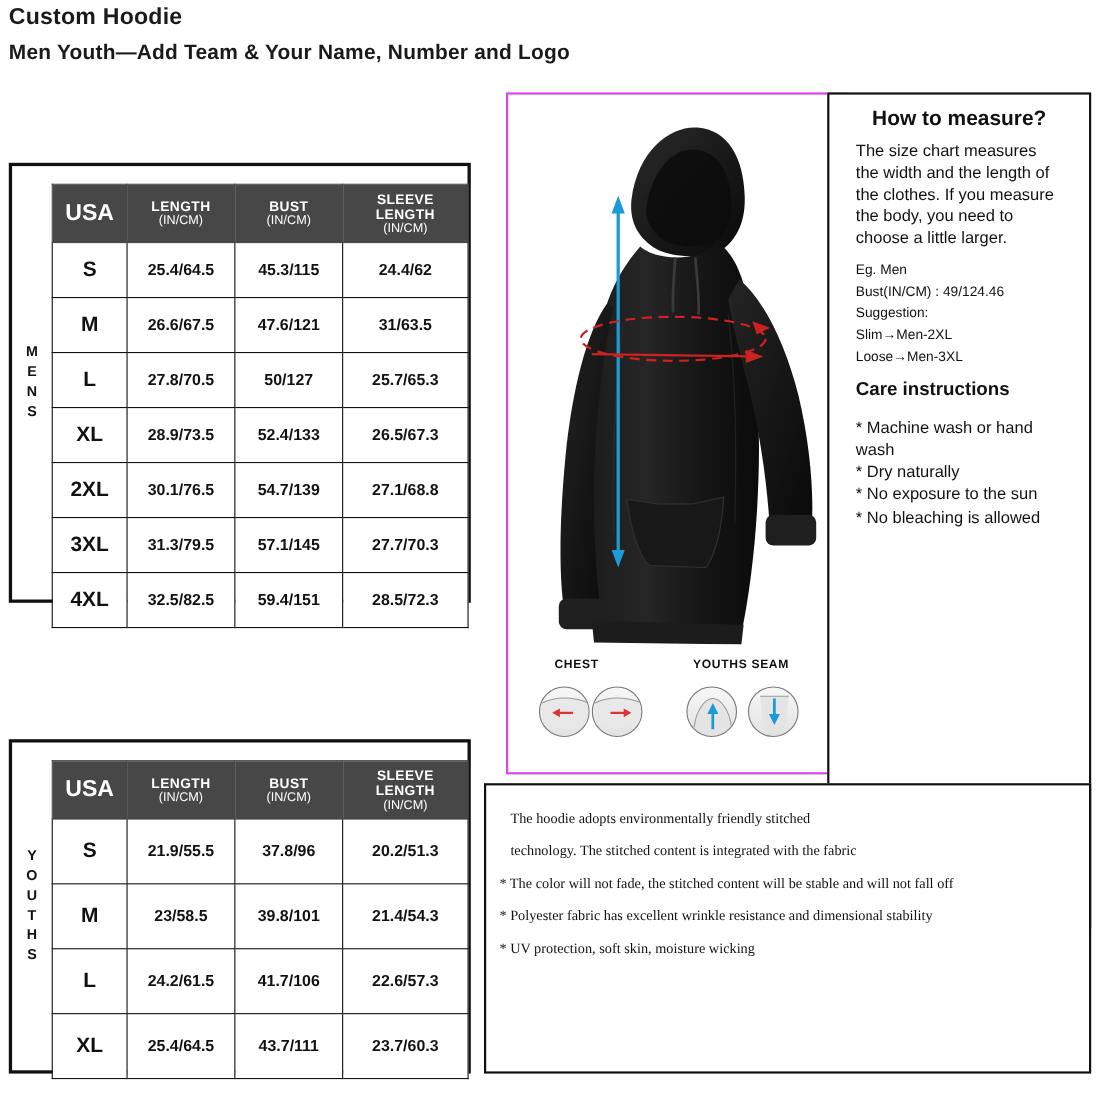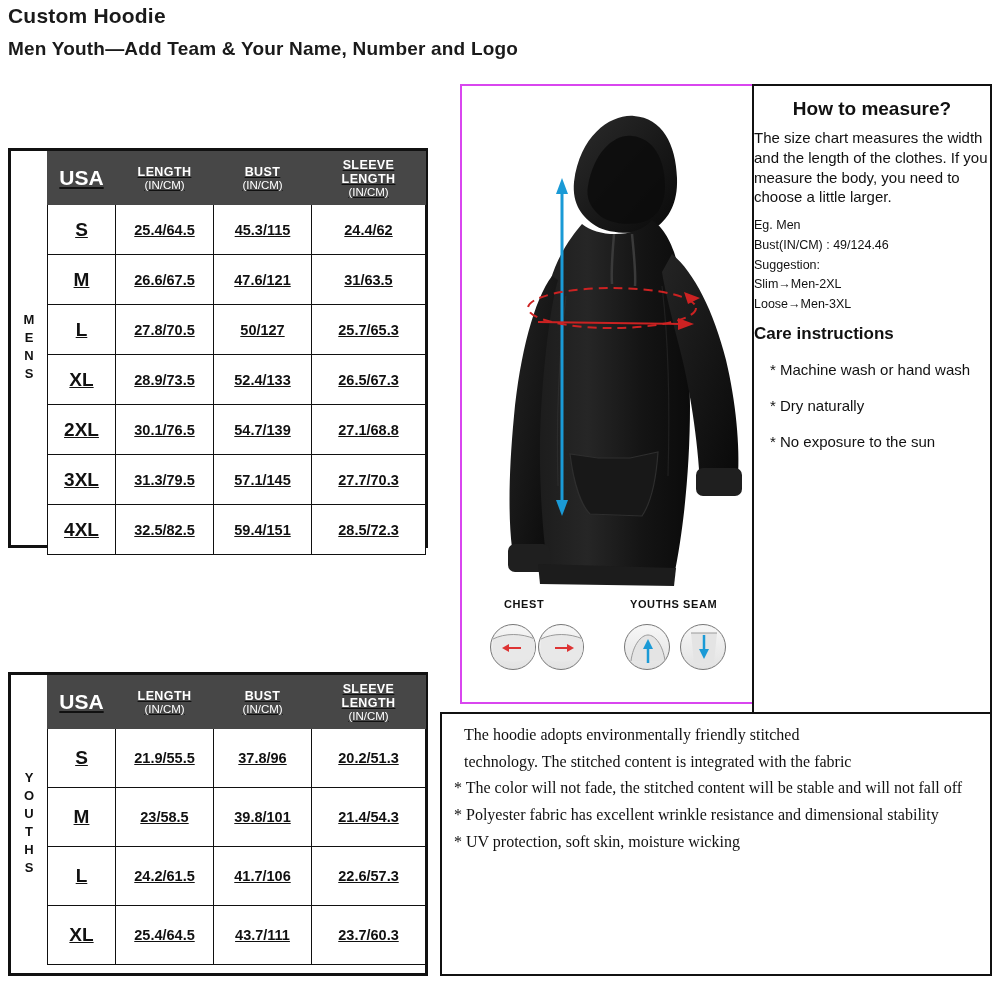--- a/index.html
+++ b/index.html
@@ -47,25 +47,24 @@
   }
   .side-label span {
     writing-mode: vertical-rl;
     text-orientation: upright;
     line-height: 1.0;
     letter-spacing: 3px;
   }
 
   table.sizes {
     position: absolute;
-    left: 36px; top: 0;
+    left: 36px; top: 16px;
     width: 378px;
     border-collapse: collapse;
     table-layout: fixed;
-    text-decoration: underline;
   }
   table.sizes th, table.sizes td {
     border: 1px solid #111;
     text-align: center;
     vertical-align: middle;
     font-size: 14px;
     font-weight: bold;
     color: #111;
     background: #fff;
   }
@@ -123,51 +122,51 @@
   #ci2 { left: 76px; top: 538px; }
   #ci3 { left: 162px; top: 538px; }
   #ci4 { left: 218px; top: 538px; }
 
   
   #right-panel {
     position: absolute; left: 752px; top: 84px;
     width: 240px; height: 760px;
     border: 2px solid #111;
     background: #fff;
-    padding: 10px 0;
+    padding: 10px 24px;
   }
   .rp-h {
     font-size: 19px; font-weight: bold; text-align: center; margin: 2px 0 8px;
   }
   .rp-p {
     font-size: 15px; line-height: 1.32; margin: 0 0 10px;
     color: #111;
   }
   .rp-small {
     font-size: 12.5px; line-height: 1.42; margin: 0 0 2px; color: #111;
   }
   .rp-h2 {
     font-size: 17px; font-weight: bold; margin: 10px 0 16px;
   }
   .rp-li {
-    font-size: 15px; line-height: 1.35; margin: 16px;
+    font-size: 15px; line-height: 1.35; margin: 0;
   }
 
   
   #bottom-panel {
     position: absolute; left: 440px; top: 712px;
     width: 552px; height: 264px;
     border: 2px solid #111;
     background: #fff;
     padding: 10px 12px;
     font-family: "Liberation Serif", serif;
   }
   #bottom-panel p {
-    margin: 0 0 4px;
-    font-size: 16px;
+    margin: 11px 0 4px;
+    font-size: 13px;
     line-height: 1.42;
     color: #111;
   }
   #bottom-panel p.ind { text-indent: 10px; }
 </style>
 </head>
 <body>
 
 <div id="page">
 
@@ -412,20 +411,21 @@
     <p class="rp-p">The size chart measures the width and the length of the clothes.  If you measure the body, you need to choose a little larger.</p>
     <p class="rp-small">Eg. Men</p>
     <p class="rp-small">Bust(IN/CM) : 49/124.46</p>
     <p class="rp-small">Suggestion:</p>
     <p class="rp-small">Slim→Men-2XL</p>
     <p class="rp-small">Loose→Men-3XL</p>
     <div class="rp-h2">Care instructions</div>
     <p class="rp-li">* Machine wash or hand wash</p>
     <p class="rp-li">* Dry naturally</p>
     <p class="rp-li">* No exposure to the sun</p>
+    <p class="rp-li">* No bleaching is allowed</p>
   </div>
 
   <div id="bottom-panel">
     <p class="ind">The hoodie adopts environmentally friendly stitched</p>
     <p class="ind">technology. The stitched content is integrated with the fabric</p>
     <p>* The color will not fade, the stitched content will be stable and will not fall off</p>
     <p>* Polyester fabric has excellent wrinkle resistance and dimensional stability</p>
     <p>* UV protection, soft skin, moisture wicking</p>
   </div>
 

